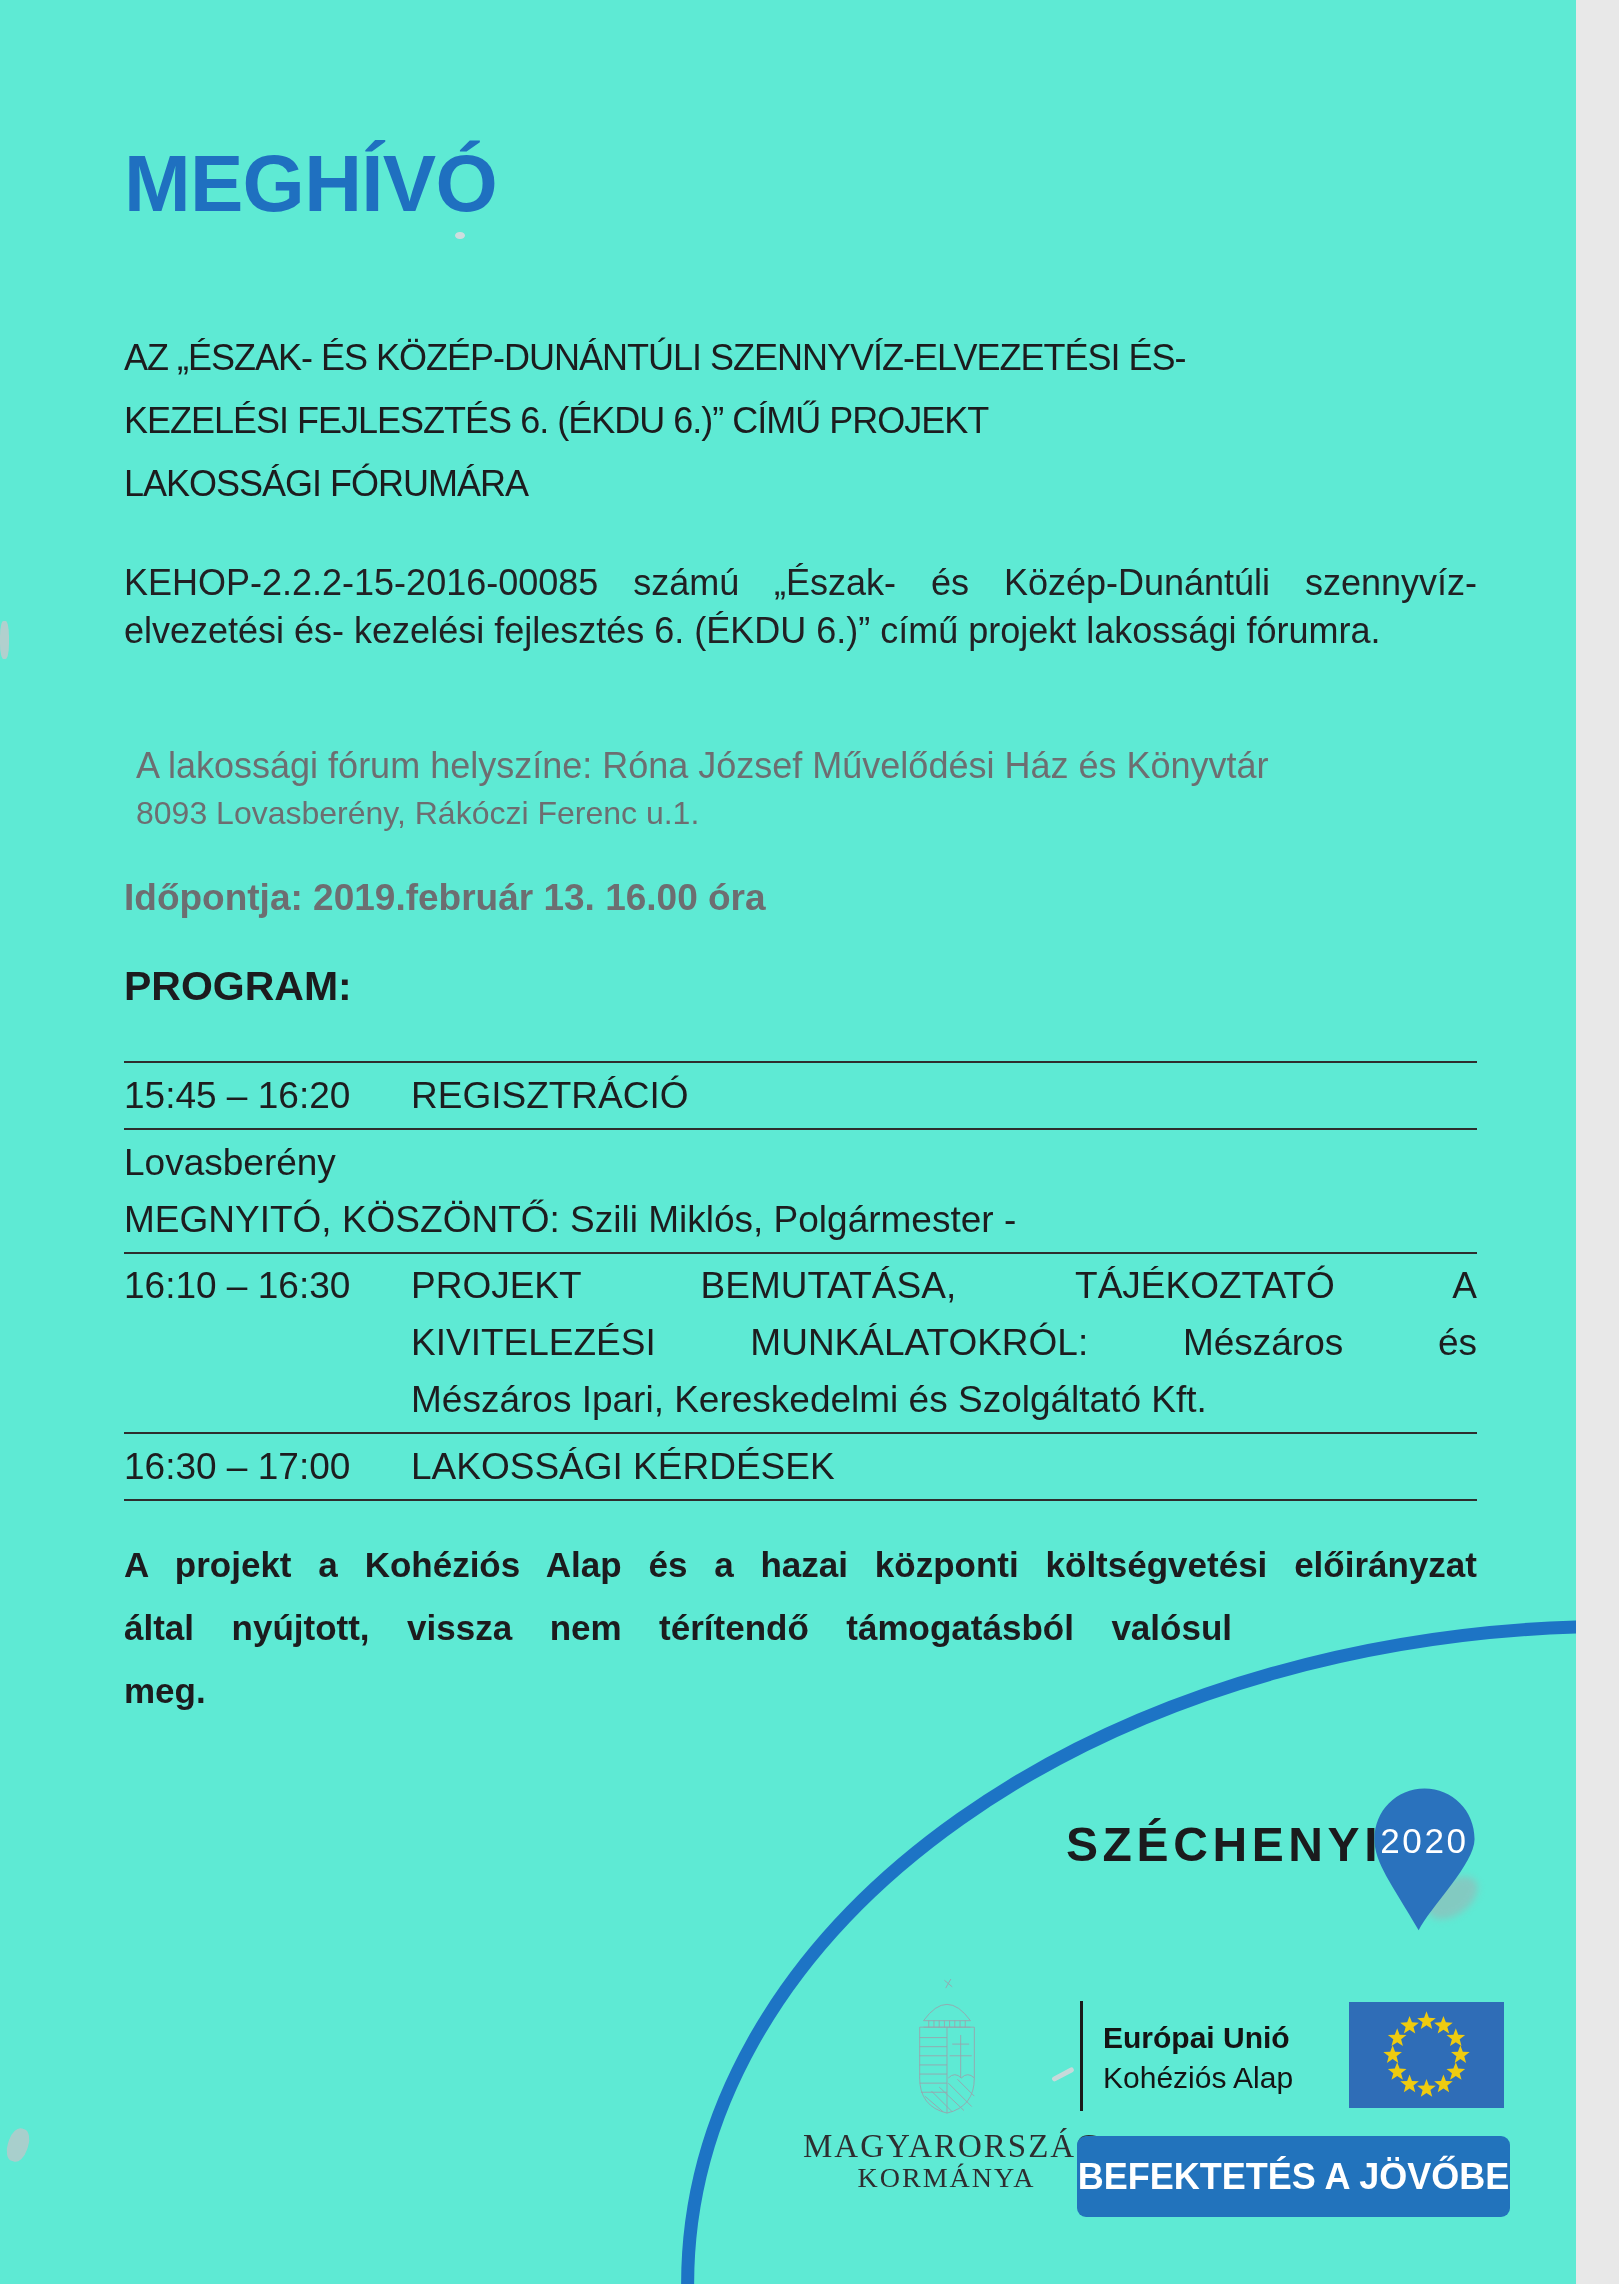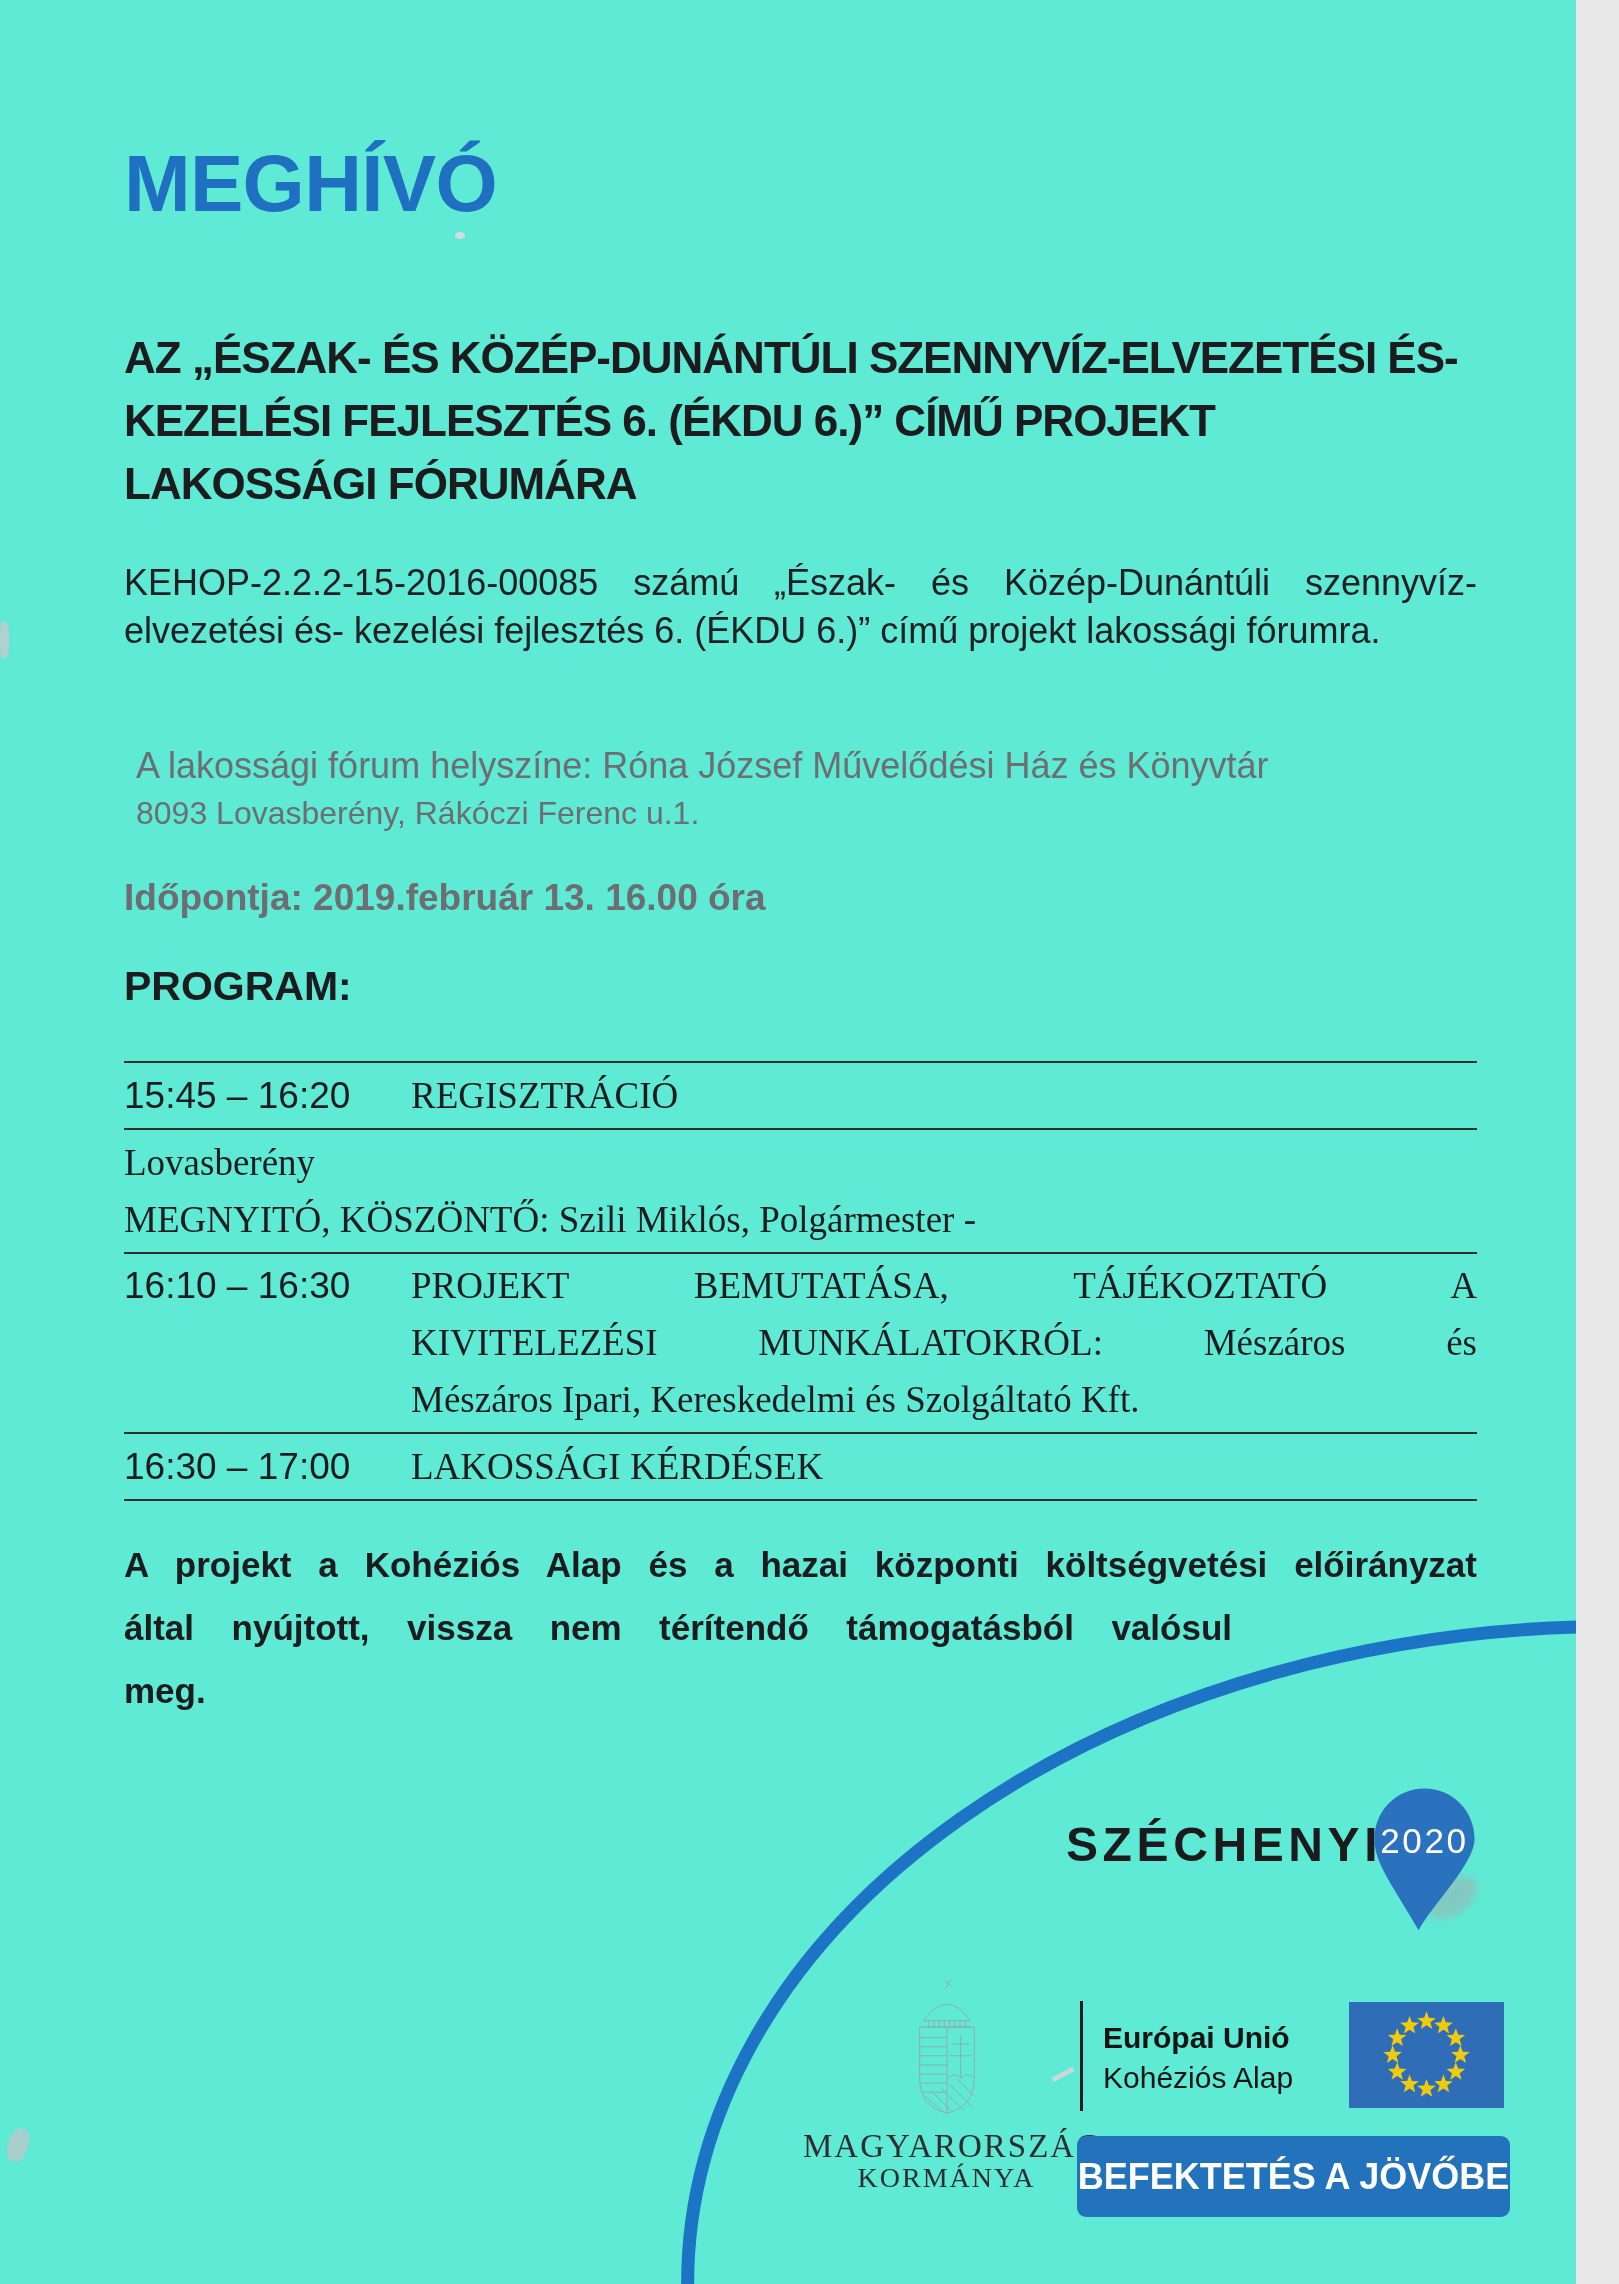--- a/index.html
+++ b/index.html
@@ -16,42 +16,42 @@
   
   .doc-title{
     left:124px;top:138px;
     font-size:80px;font-weight:bold;letter-spacing:-0.7px;
     color:#1f70c0;
   }
 
   
   .heading{left:124px;top:326px;width:1353px;}
   .heading div{
-    font-size:44px;font-weight:bold;letter-spacing:-1px;
+    font-size:36px;font-weight:normal;letter-spacing:-1px;
     line-height:63px;white-space:nowrap;color:#1c1c1e;
   }
 
   
   .intro{left:124px;top:559px;width:1353px;font-size:36px;line-height:48px;color:#212124;}
   .intro .gray-bold{color:#6d6e71;font-weight:bold;}
   .justify-full{text-align:justify;text-align-last:justify;}
   .nowrap{white-space:nowrap;}
 
   
   .venue{left:124px;top:742px;width:1434px;color:#6d6e71;font-weight:normal;margin-left:12px;}
   .venue .v1{font-size:36px;line-height:48px;white-space:nowrap;}
   .venue .v2{font-size:32px;line-height:46px;white-space:nowrap;}
   .datetime{left:124px;top:877px;font-size:37px;font-weight:bold;color:#6d6e71;white-space:nowrap;}
   .program-label{left:124px;top:963px;font-size:41px;font-weight:bold;color:#1c1c1e;}
 
   
   .program{left:124px;top:1061px;width:1353px;border-top:2.6px solid #2e2e2e;}
   .prow{display:flex;border-bottom:2px solid #2e2e2e;padding:3.9px 0 3.9px 0;}
   .ptime{flex:0 0 287px;font-size:37px;line-height:57px;white-space:nowrap;}
-  .plabel{flex:1;font-size:37px;line-height:57px;font-family:Liberation Serif, serif;}
+  .plabel{flex:1;font-size:37px;line-height:57px;}
   .plabel div{min-height:57px;}
 
   
   .funding{left:124px;top:1533px;width:1353px;font-size:35px;font-weight:bold;line-height:63px;color:#1c1c1e;}
   .funding .narrow{width:1108px;}
 
   
   .curve-svg{left:0;top:0;width:1619px;height:2284px;pointer-events:none;}
   .szechenyi{left:1066px;top:1817px;font-size:48px;font-weight:bold;letter-spacing:4.6px;color:#1b1b1d;white-space:nowrap;}
   .pin-svg{left:1369px;top:1786px;}

